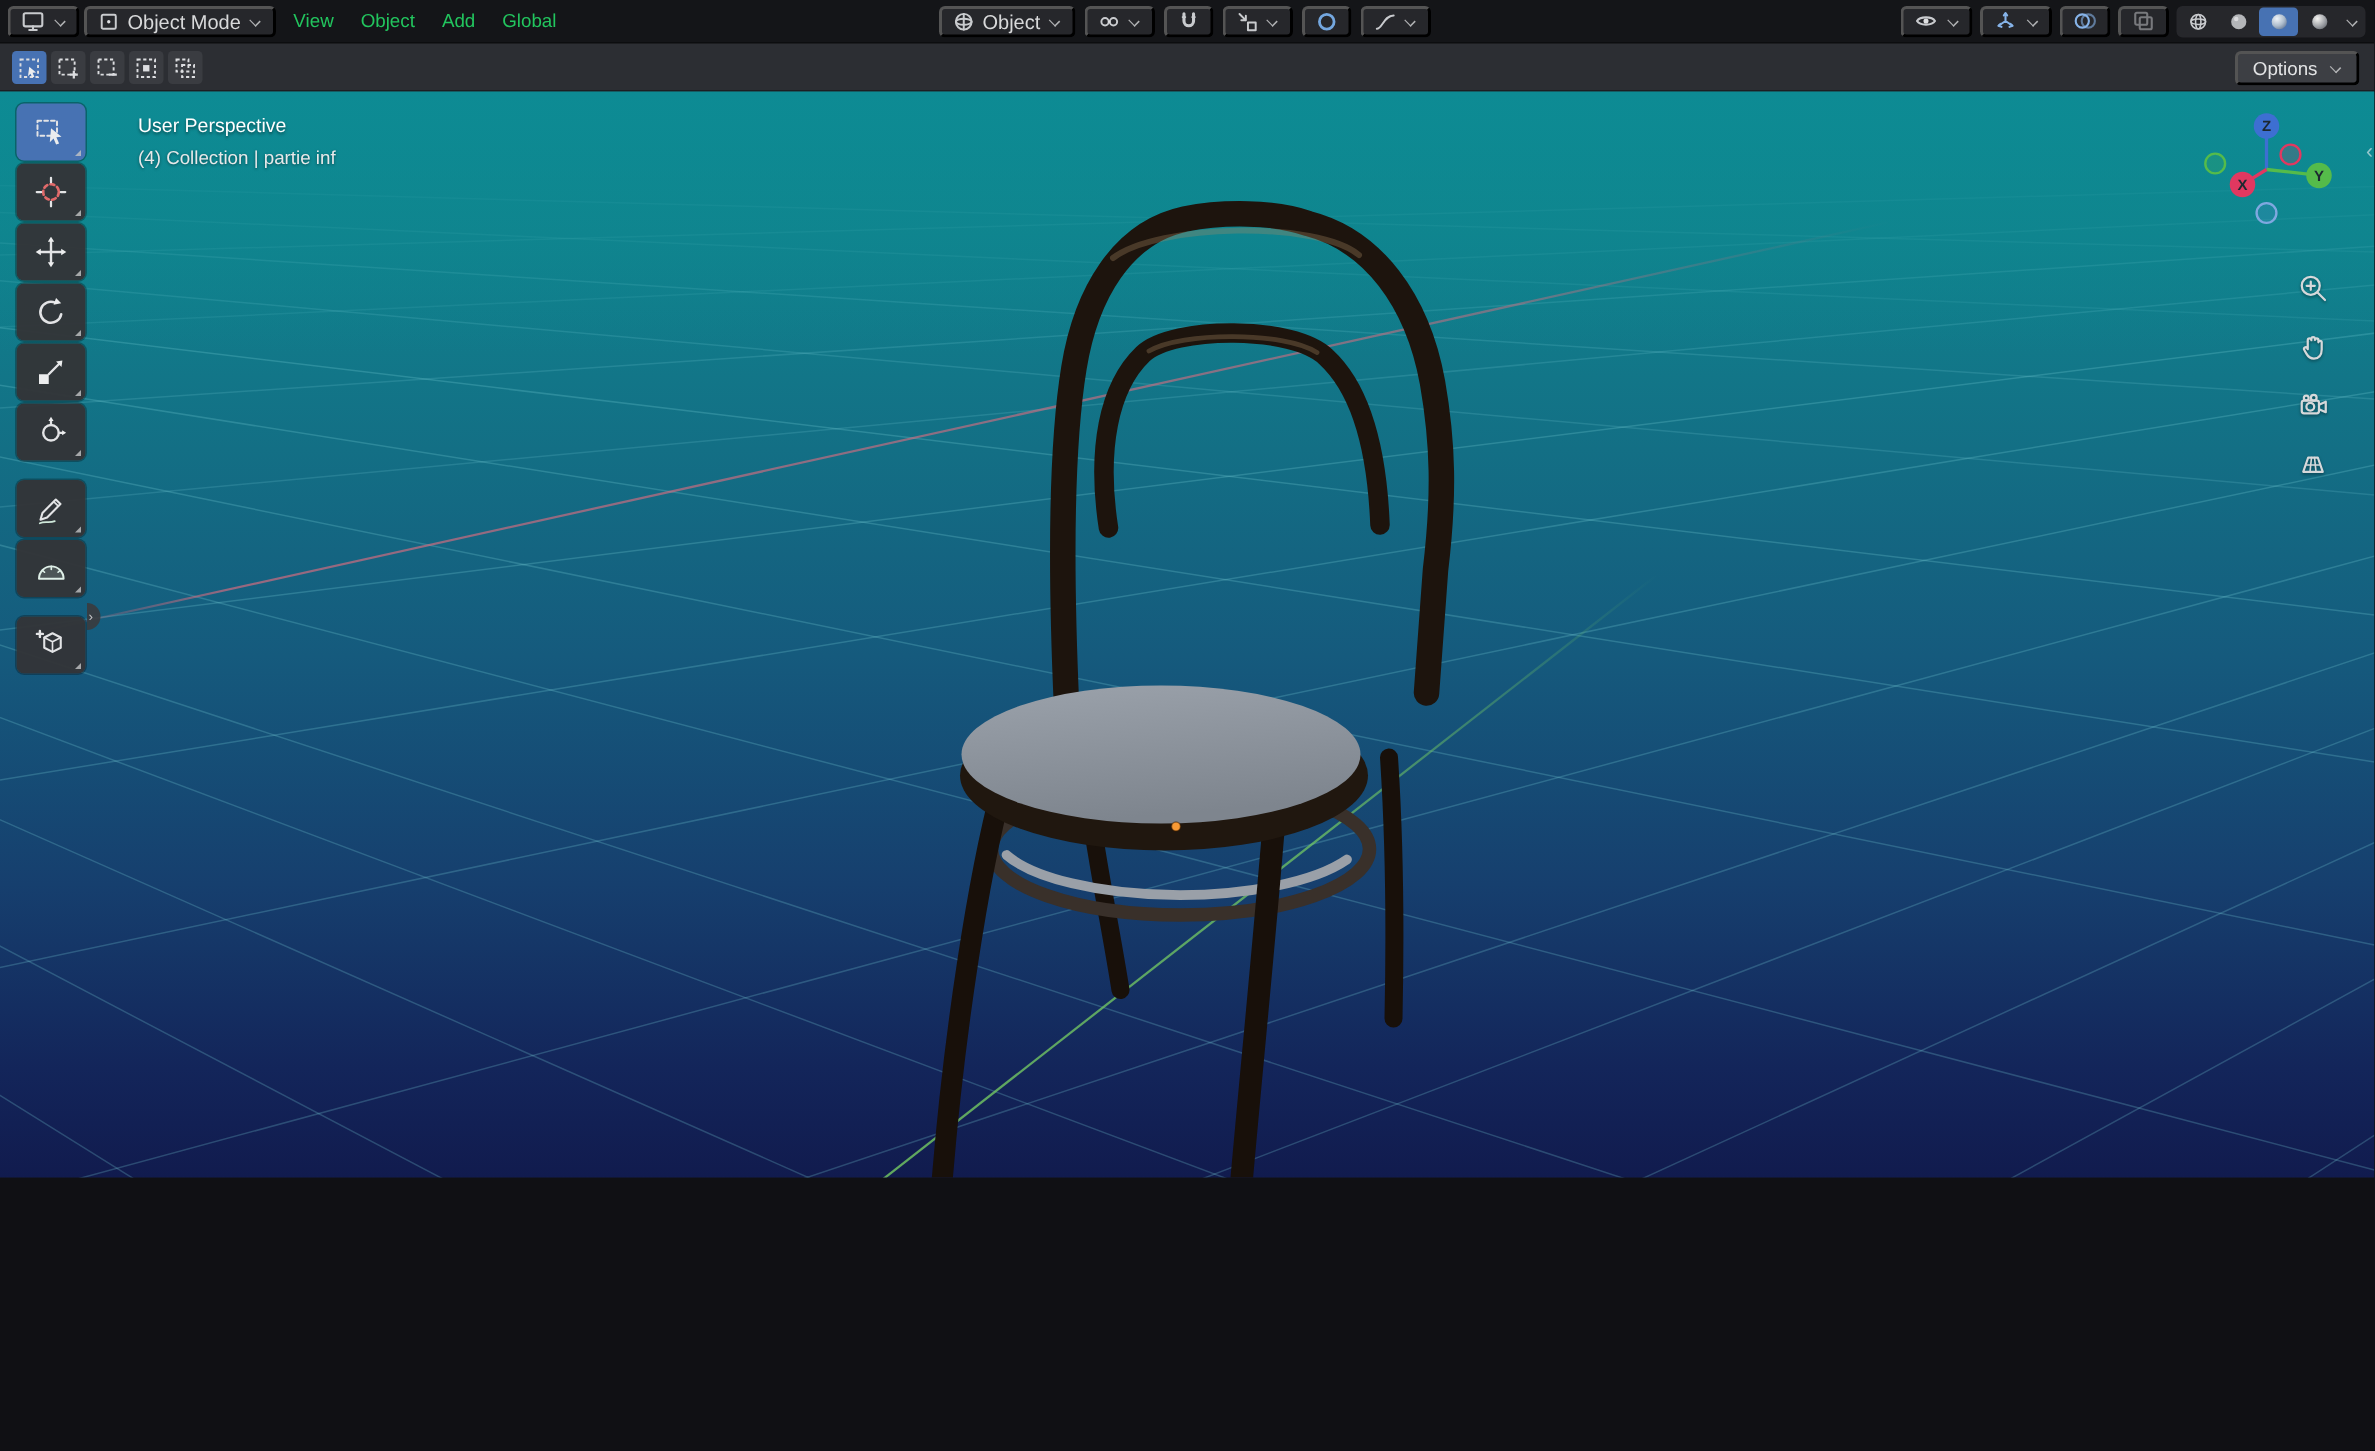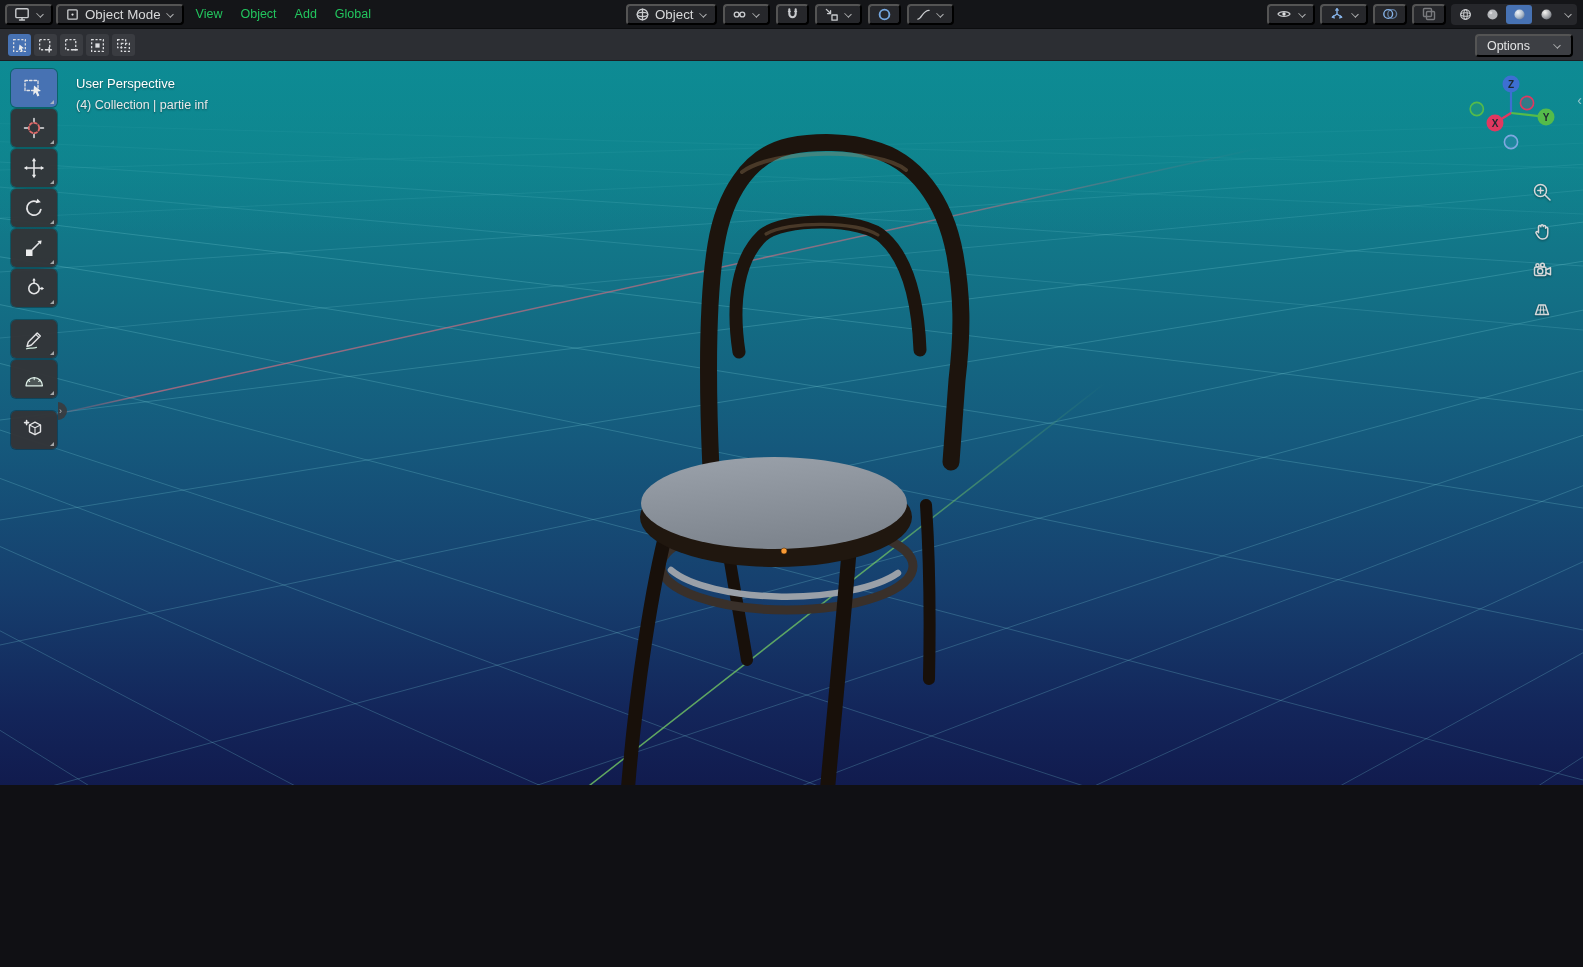--- a/index.html
+++ b/index.html
@@ -27,35 +27,35 @@
   .cell.active{background:var(--accent-blue)}
 
   
   .toolrow{position:absolute;top:28px;left:0;right:0;height:33px;background:#2c2e33;
     border-top:1px solid #0c0d0f;border-bottom:1px solid #1d1e22}
   .smodes{position:absolute;left:8px;top:5px;display:flex;gap:3px}
   .smode{width:23px;height:22px;background:#3a3c41;border-radius:3px;display:flex;align-items:center;justify-content:center}
   .smode.active{background:var(--accent-blue)}
   .dash2{fill:none;stroke:#dcdde0;stroke-width:1.2;stroke-dasharray:2 1.6}
   .options-btn{position:absolute;right:10px;top:5px;background:#3d3f44;height:23px;border-radius:4px;
-    display:flex;gap:22px;align-items:center;padding:0 10px;color:#e3e4e5;font-size:12.5px}
+    display:flex;gap:7px;align-items:center;padding:0 10px;color:#e3e4e5;font-size:12.5px}
 
   
   .viewport{position:absolute;top:61px;left:0;right:0;bottom:0;overflow:hidden;
     background:linear-gradient(180deg,#0d8b94 0%,#10838e 13%,#136f85 33%,#155a7d 52%,#163f6e 73%,#13255a 90%,#111b4e 100%)}
   .scene{position:absolute;left:0;top:0;width:1583px;height:906px}
   .gl{stroke:var(--grid-line);stroke-width:1;fill:none}
   .f1{opacity:.12}.f2{opacity:.18}.f3{opacity:.25}
   .wood{stroke:#1d140d;fill:none;stroke-linecap:round}
   .leg{stroke:#18100a}
   .sheen{stroke:rgba(168,136,100,.32);fill:none;stroke-linecap:round}
   .ring-dark{fill:none;stroke:#39302a;stroke-width:9}
   .ring-light{fill:none;stroke:#9aa0a8;stroke-width:6.5;stroke-linecap:round}
 
-  .vph{position:absolute;left:76px;top:12px;color:#ffffff;font-size:13px;line-height:1.7;
+  .vph{position:absolute;left:92px;top:12px;color:#ffffff;font-size:13px;line-height:1.7;
     text-shadow:0 1px 2px rgba(0,0,0,.45)}
   .vph .l2{color:#e8e9ea;font-size:12.5px}
 
   
   .tools{position:absolute;left:11px;top:8px;display:flex;flex-direction:column;gap:2px}
   .tgap{height:9px}
   .tool{width:46px;height:38px;background:rgba(51,52,55,.96);border-radius:5px;position:relative;
     display:flex;align-items:center;justify-content:center;box-shadow:0 0 0 1px rgba(0,0,0,.28)}
   .tool.active{background:var(--accent-blue)}
   .tool::after{content:"";position:absolute;right:3px;bottom:3px;width:0;height:0;

